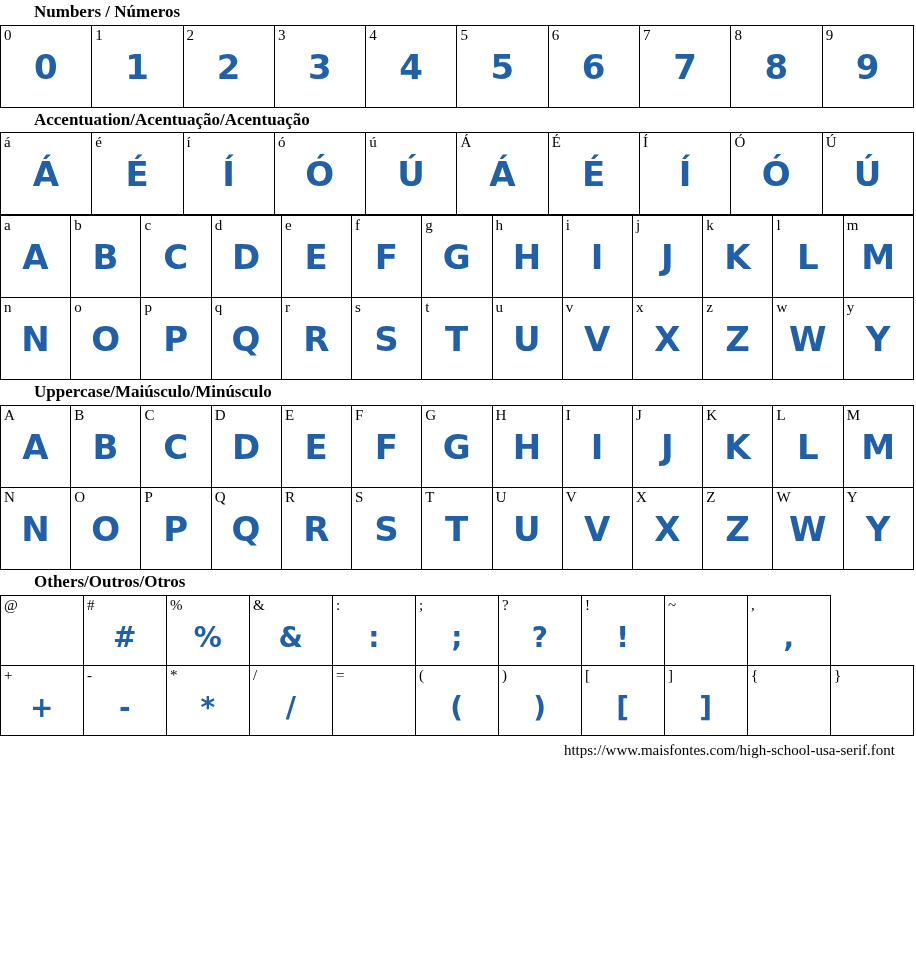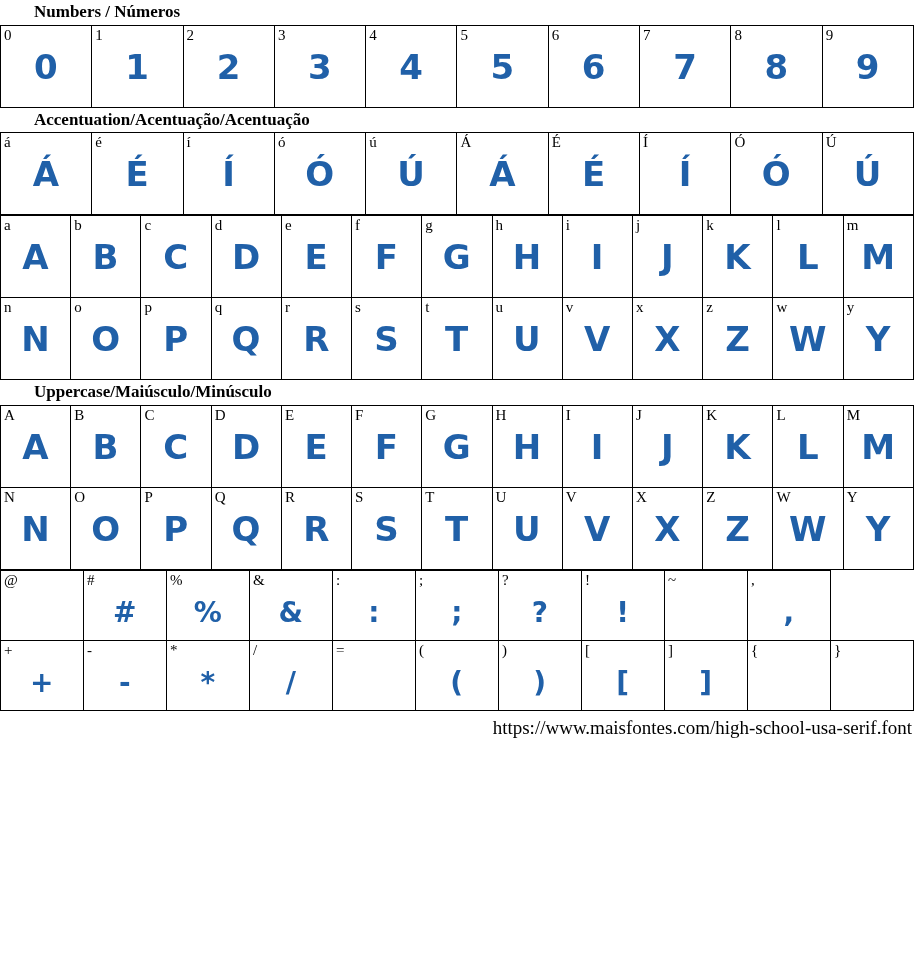--- a/index.html
+++ b/index.html
@@ -61,23 +61,23 @@
     padding-top: 6px;
     letter-spacing: 0.5px;
   }
   
   table.glyphs.others td { height: 70px; }
   table.glyphs.others .cell-glyph { font-size: 28px; padding-top: 10px; }
 
   .footer {
     text-align: right;
     font-family: "Liberation Serif", serif;
-    font-size: 19px;
+    font-size: 15px;
     color: #000000;
-    padding: 6px 4px 0 0;
+    padding: 6px 21px 0 0;
   }
 </style>
 </head>
 <body>
 
 <div class="page">
 
   <div class="section-title">Numbers / Números</div>
   <table class="glyphs">
     <tbody>
@@ -394,20 +394,21 @@
             <span class="cell-glyph">W</span>
           </td>
       <td>
             <span class="cell-label">Y</span>
             <span class="cell-glyph">Y</span>
           </td>
     </tr>
   </tbody>
     </table>
 
+  <div class="section-title">Others/Outros/Otros</div>
   <table class="glyphs others">
     <tbody>
         <tr>
       <td>
             <span class="cell-label">@</span>
             <span class="cell-glyph"></span>
           </td>
       <td>
             <span class="cell-label">#</span>
             <span class="cell-glyph">#</span>

